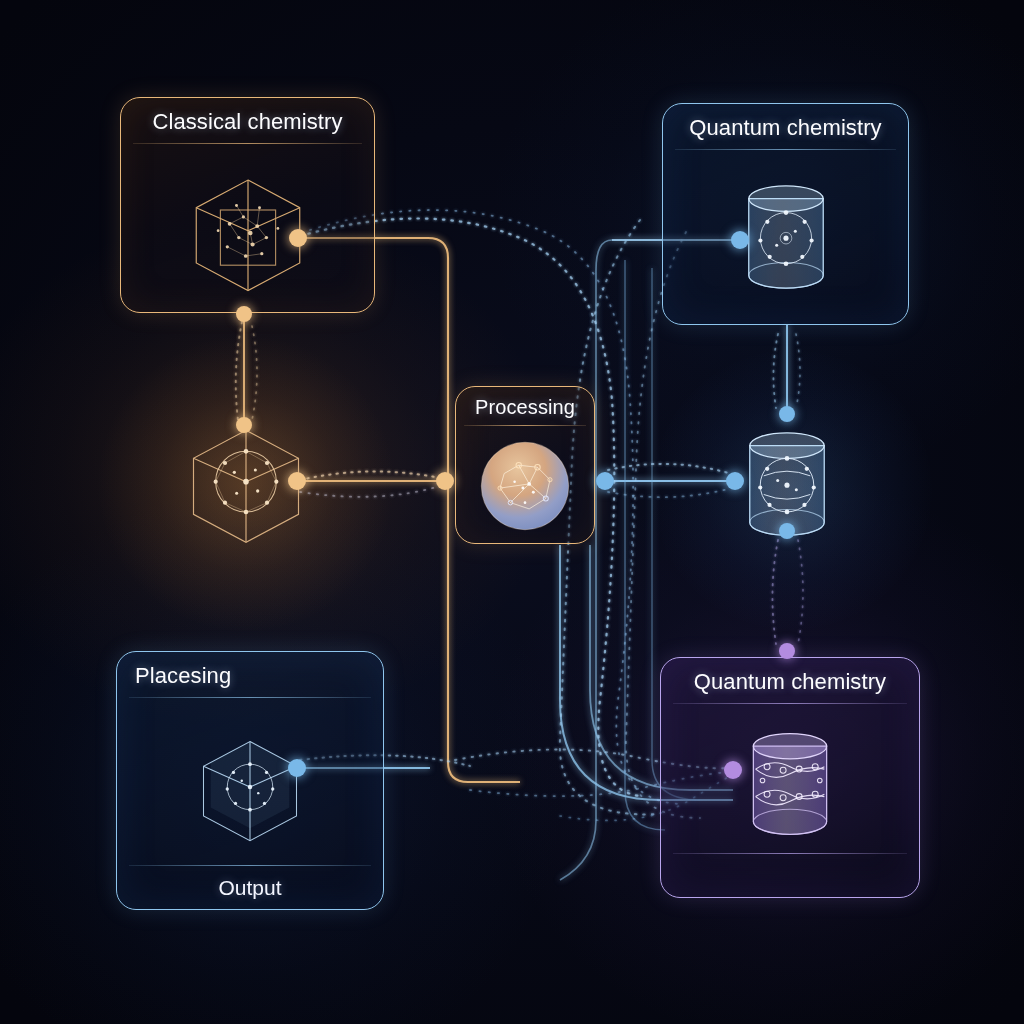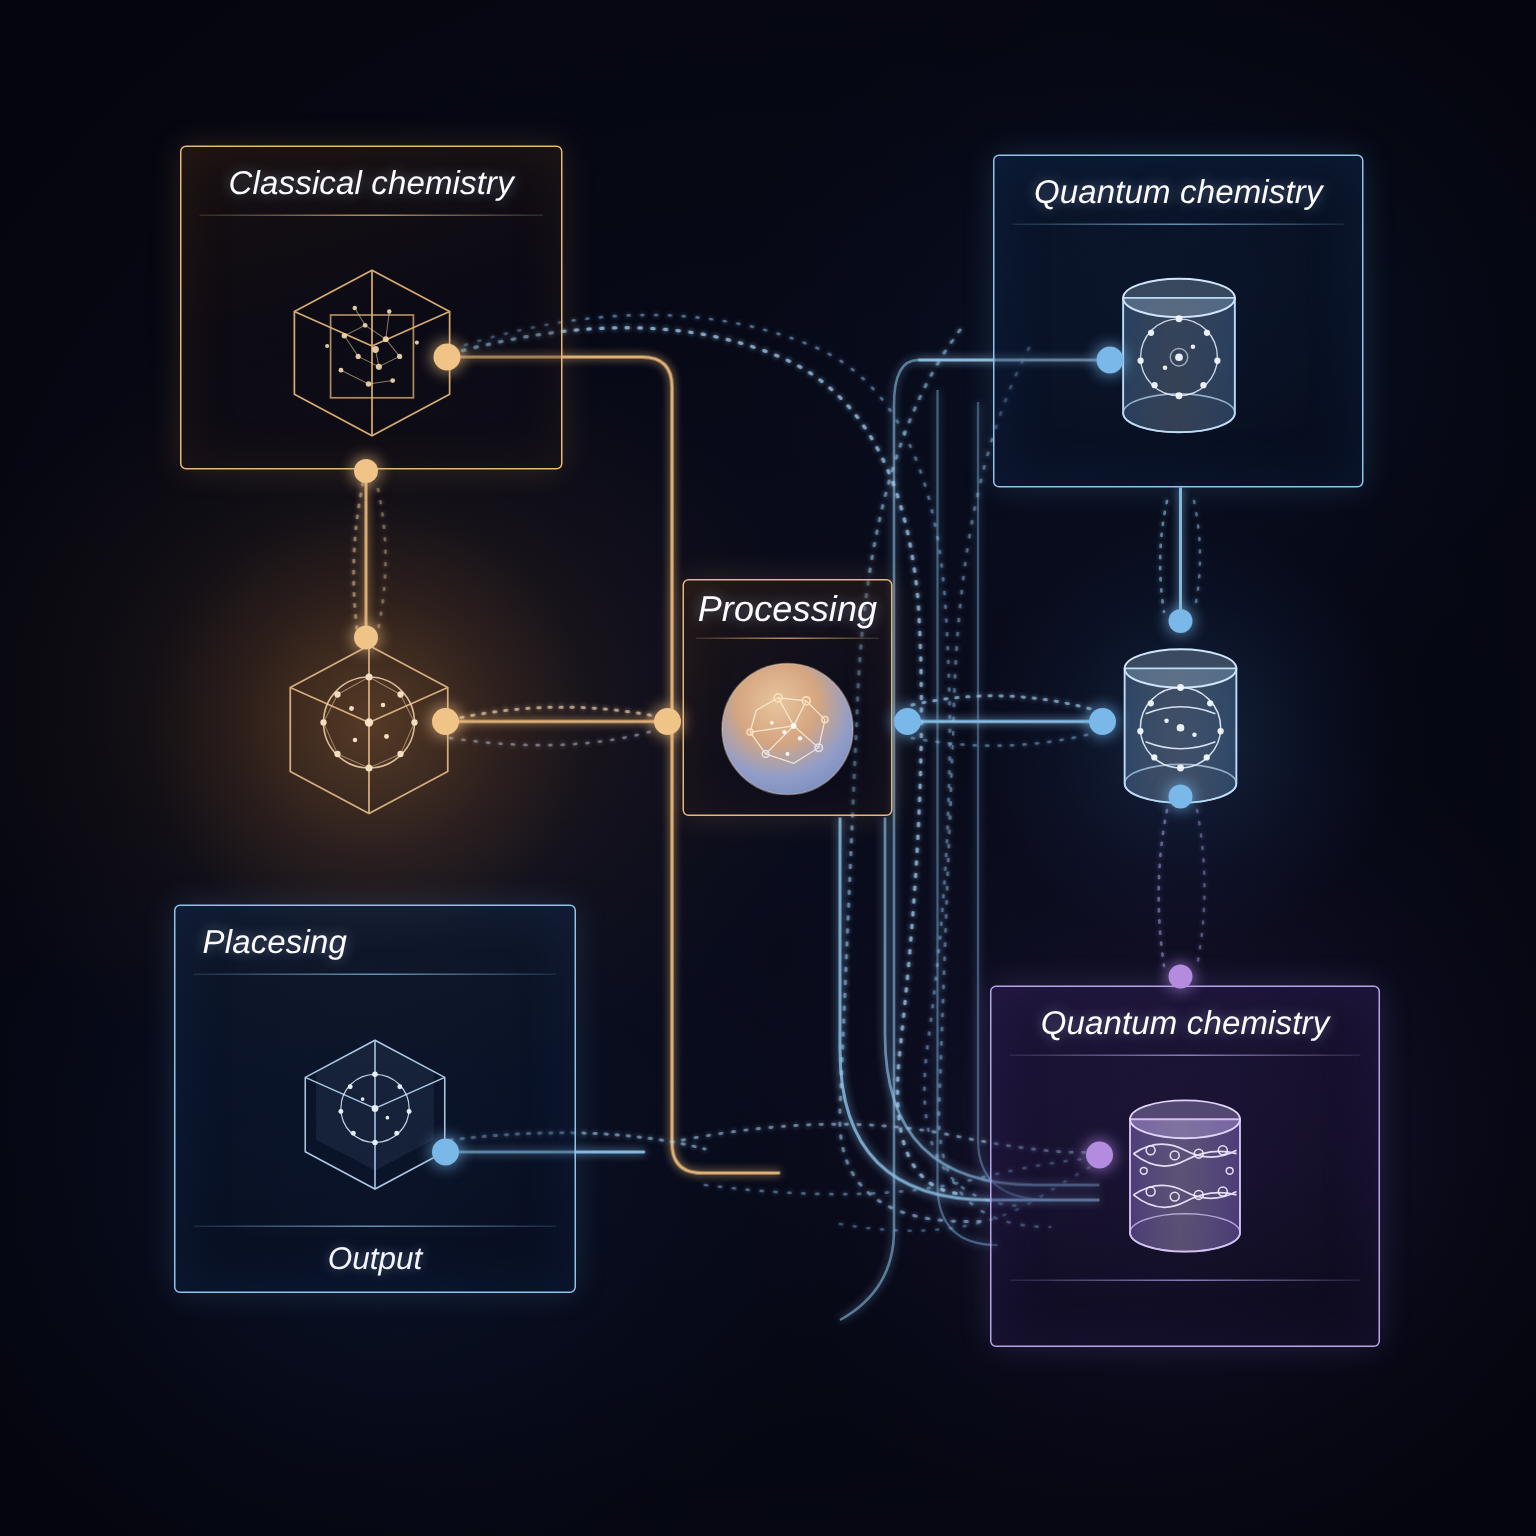--- a/index.html
+++ b/index.html
@@ -27,24 +27,23 @@
     left: 0; top: 0;
     width: 1024px;
     height: 1024px;
   }
   #wires { z-index: 2; }
   #nodes { z-index: 4; }
 
   
   .panel {
     position: absolute;
-    border-radius: 4px;
+    border-radius: 20px;
     box-sizing: border-box;
     z-index: 3;
-    font-style: italic;
   }
   .panel .title {
     position: absolute;
     left: 0; right: 0; top: 0;
     height: 45px;
     line-height: 47px;
     text-align: center;
     color: #fdfdff;
     font-size: 22px;
     letter-spacing: 0.1px;
@@ -263,21 +262,21 @@
             <circle cx="34" cy="42" r="1.8"></circle>
             <circle cx="50" cy="56" r="2.2"></circle>
           <circle cx="58" cy="50" r="1.3"></circle>
             <circle cx="42" cy="62" r="1.3"></circle>
         </g>
       </svg>
     </div>
   </div>
 
   <div class="panel p-orange" style="left:455px; top:386px; width:140px; height:158px;">
-    <div class="title" style="height:38px; line-height:40px; font-size:24px;">Processing</div>
+    <div class="title" style="height:38px; line-height:40px; font-size:20px;">Processing</div>
     <div class="divider" style="top:38px; left:8px; right:8px;"></div>
     <div class="icon-wrap" style="top:44px; height:110px;">
       <svg width="104" height="104" viewBox="0 0 100 100">
         <defs>
           <radialGradient id="sphereGrad" cx="42%" cy="30%" r="78%">
             <stop offset="0%" stop-color="#f3cfa4"></stop>
             <stop offset="40%" stop-color="#dfae86"></stop>
             <stop offset="72%" stop-color="#9aa6d0"></stop>
             <stop offset="100%" stop-color="#7c92c8"></stop>
           </radialGradient>
@@ -298,21 +297,21 @@
           <circle cx="54" cy="48" r="1.8"></circle>
             <circle cx="48" cy="52" r="1.4"></circle>
             <circle cx="58" cy="56" r="1.4"></circle>
           <circle cx="40" cy="46" r="1.2"></circle>
             <circle cx="50" cy="66" r="1.3"></circle>
         </g>
       </svg>
     </div>
   </div>
 
-  <div class="panel p-blue" style="left:116px; top:603px; width:268px; height:259px;">
+  <div class="panel p-blue" style="left:116px; top:651px; width:268px; height:259px;">
     <div class="title" style="text-align:left; padding-left:18px; box-sizing:border-box;">Placesing</div>
     <div class="divider" style="top:45px;"></div>
     <div class="icon-wrap" style="top:72px; height:130px;">
       <svg width="124" height="124" viewBox="0 0 120 120">
         <g stroke="#bcdcf6" fill="none" stroke-width="1" opacity="0.9">
           <path d="M60,14 L105,38 L105,86 L60,110 L15,86 L15,38 Z"></path>
           <path d="M60,14 L60,58 M60,58 L105,38 M60,58 L15,38 M60,58 L60,110"></path>
         </g>
         <path d="M22,34 L60,14 L98,34 L98,78 L60,98 L22,78 Z" fill="rgba(150,200,240,0.08)" stroke="none"></path>
         <g stroke="#dcefff" fill="none" stroke-width="0.8" opacity="0.85">

